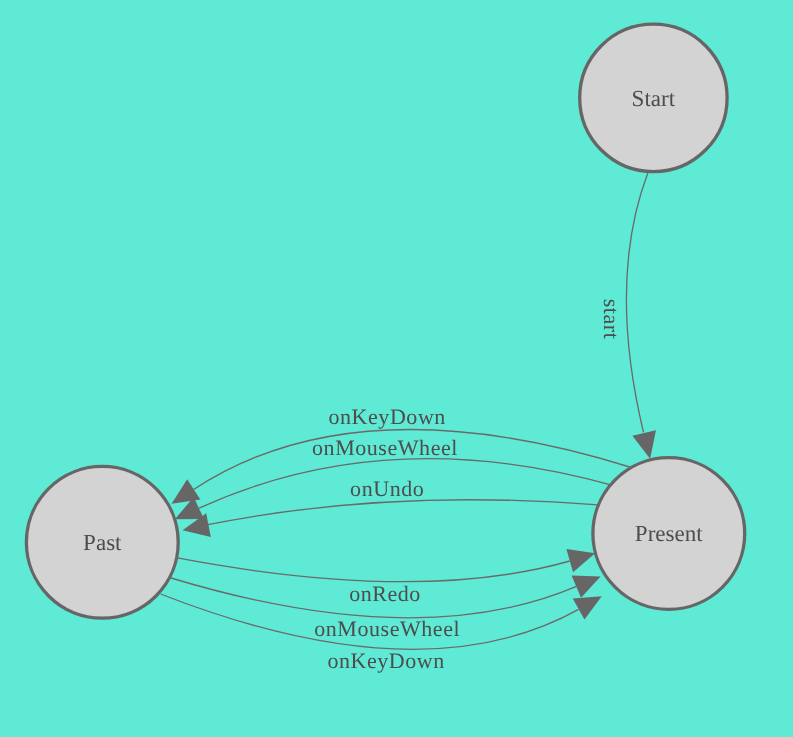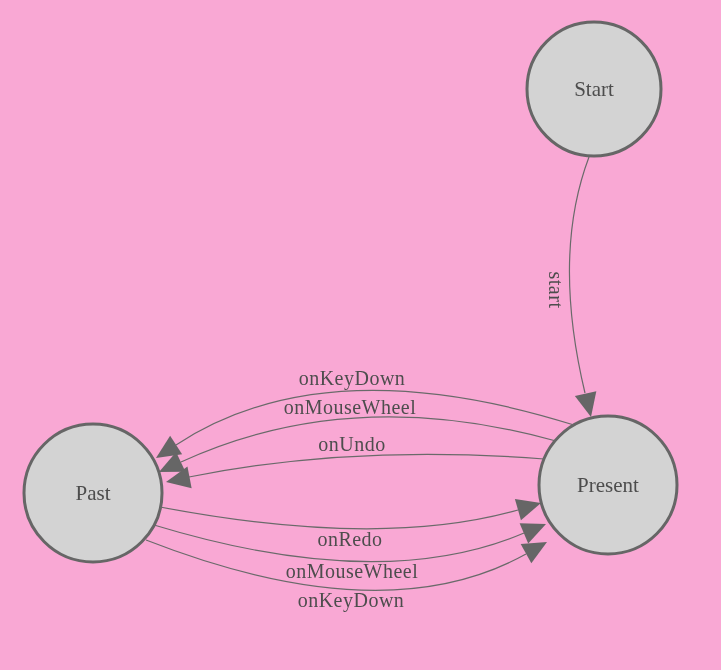--- a/index.html
+++ b/index.html
@@ -1,20 +1,20 @@
 <!DOCTYPE html>
 <html><head>
 <meta charset="utf-8">
 <style>
   html, body { margin: 0; padding: 0; background: #ffffff; }
   .canvas {
     position: relative;
     width: 721px;
     height: 670px;
-    background: #f9a8d4;
+    background: #5eead4;
     overflow: hidden;
   }
   svg { display: block; }
   .node-circle {
     fill: #d3d3d3;
     stroke: #666666;
     stroke-width: 3;
   }
   .edge-line {
     fill: none;

